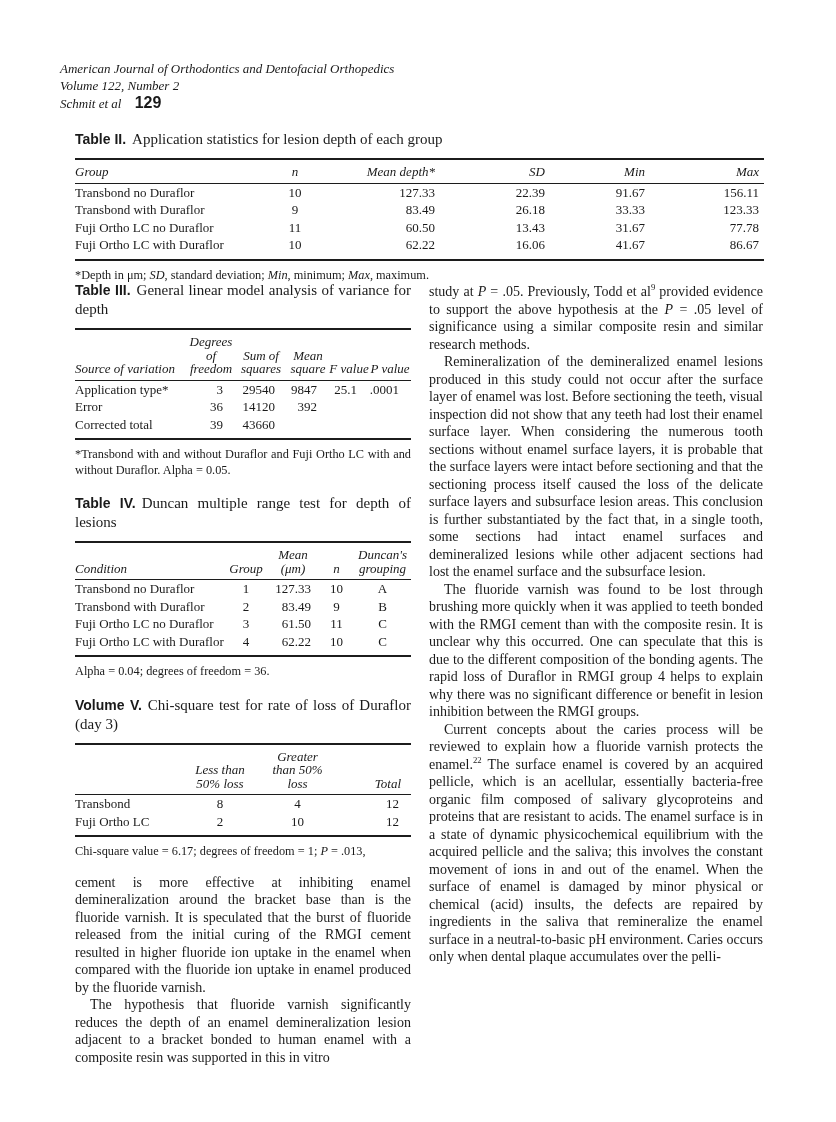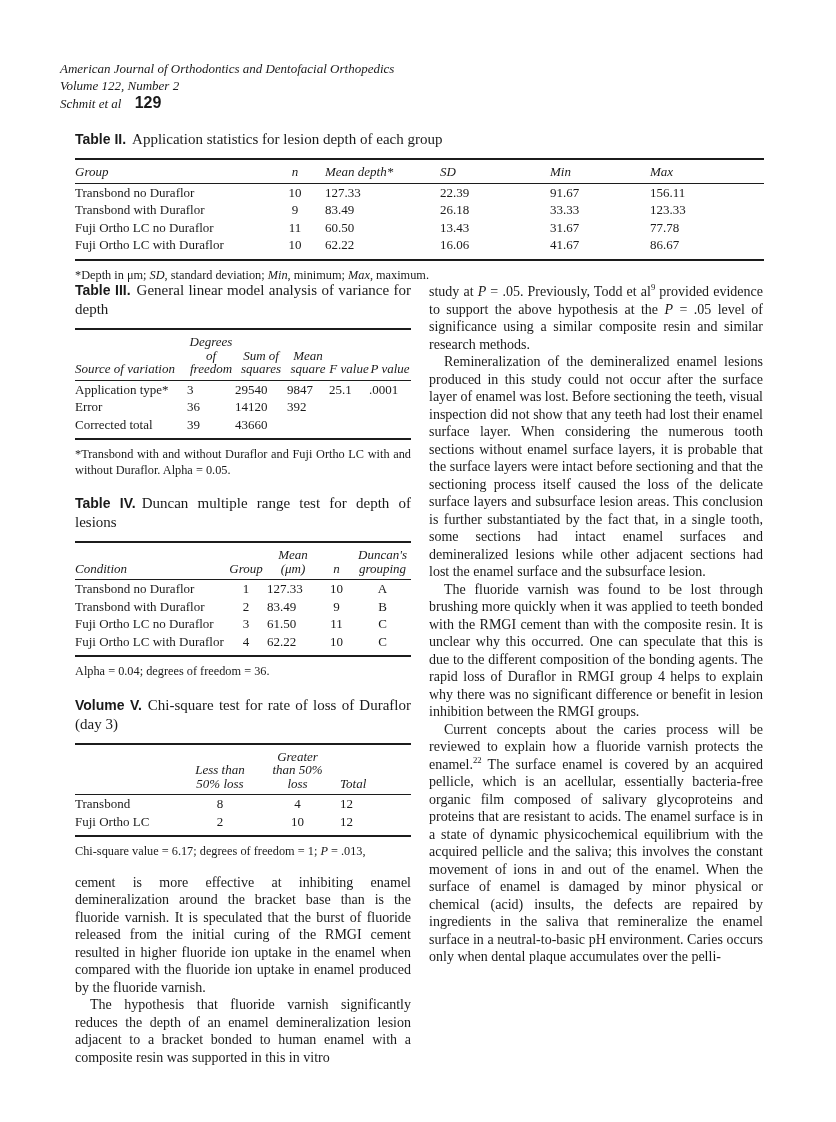--- a/index.html
+++ b/index.html
@@ -28,21 +28,21 @@
   table.tbl{width:100%;border-collapse:collapse;
     border-top:2px solid #1c1c1c;border-bottom:2px solid #1c1c1c;
     font-size:13px;}
   .tbl th{font-style:italic;font-weight:normal;border-bottom:1.5px solid #1c1c1c;
     padding:5px 0 4px;vertical-align:bottom;white-space:pre-line;line-height:13.5px;}
   .tbl td{padding:1px 0;line-height:15.5px;vertical-align:top;}
   .tbl tbody tr:first-child td{}
   .tbl tbody tr:last-child td{padding-bottom:6px;}
   .l{text-align:left;}
   .c{text-align:center;}
-  .r{text-align:left;}
+  .r{text-align:right;}
   .t2 td.r,.t2 th.r{padding-right:5px;}
   .t3 td.r{padding-right:12px;}
   .t4 td.r{padding-right:8px;}
   .t5 td.r{padding-right:12px;}
   .t5 th.r{padding-right:10px;}
 
   .tbl-foot{font-size:12.3px;line-height:15.5px;margin-top:7px;text-align:justify;}
   .tblock{margin-top:16px;}
   .tblock.first{margin-top:0;}
 

